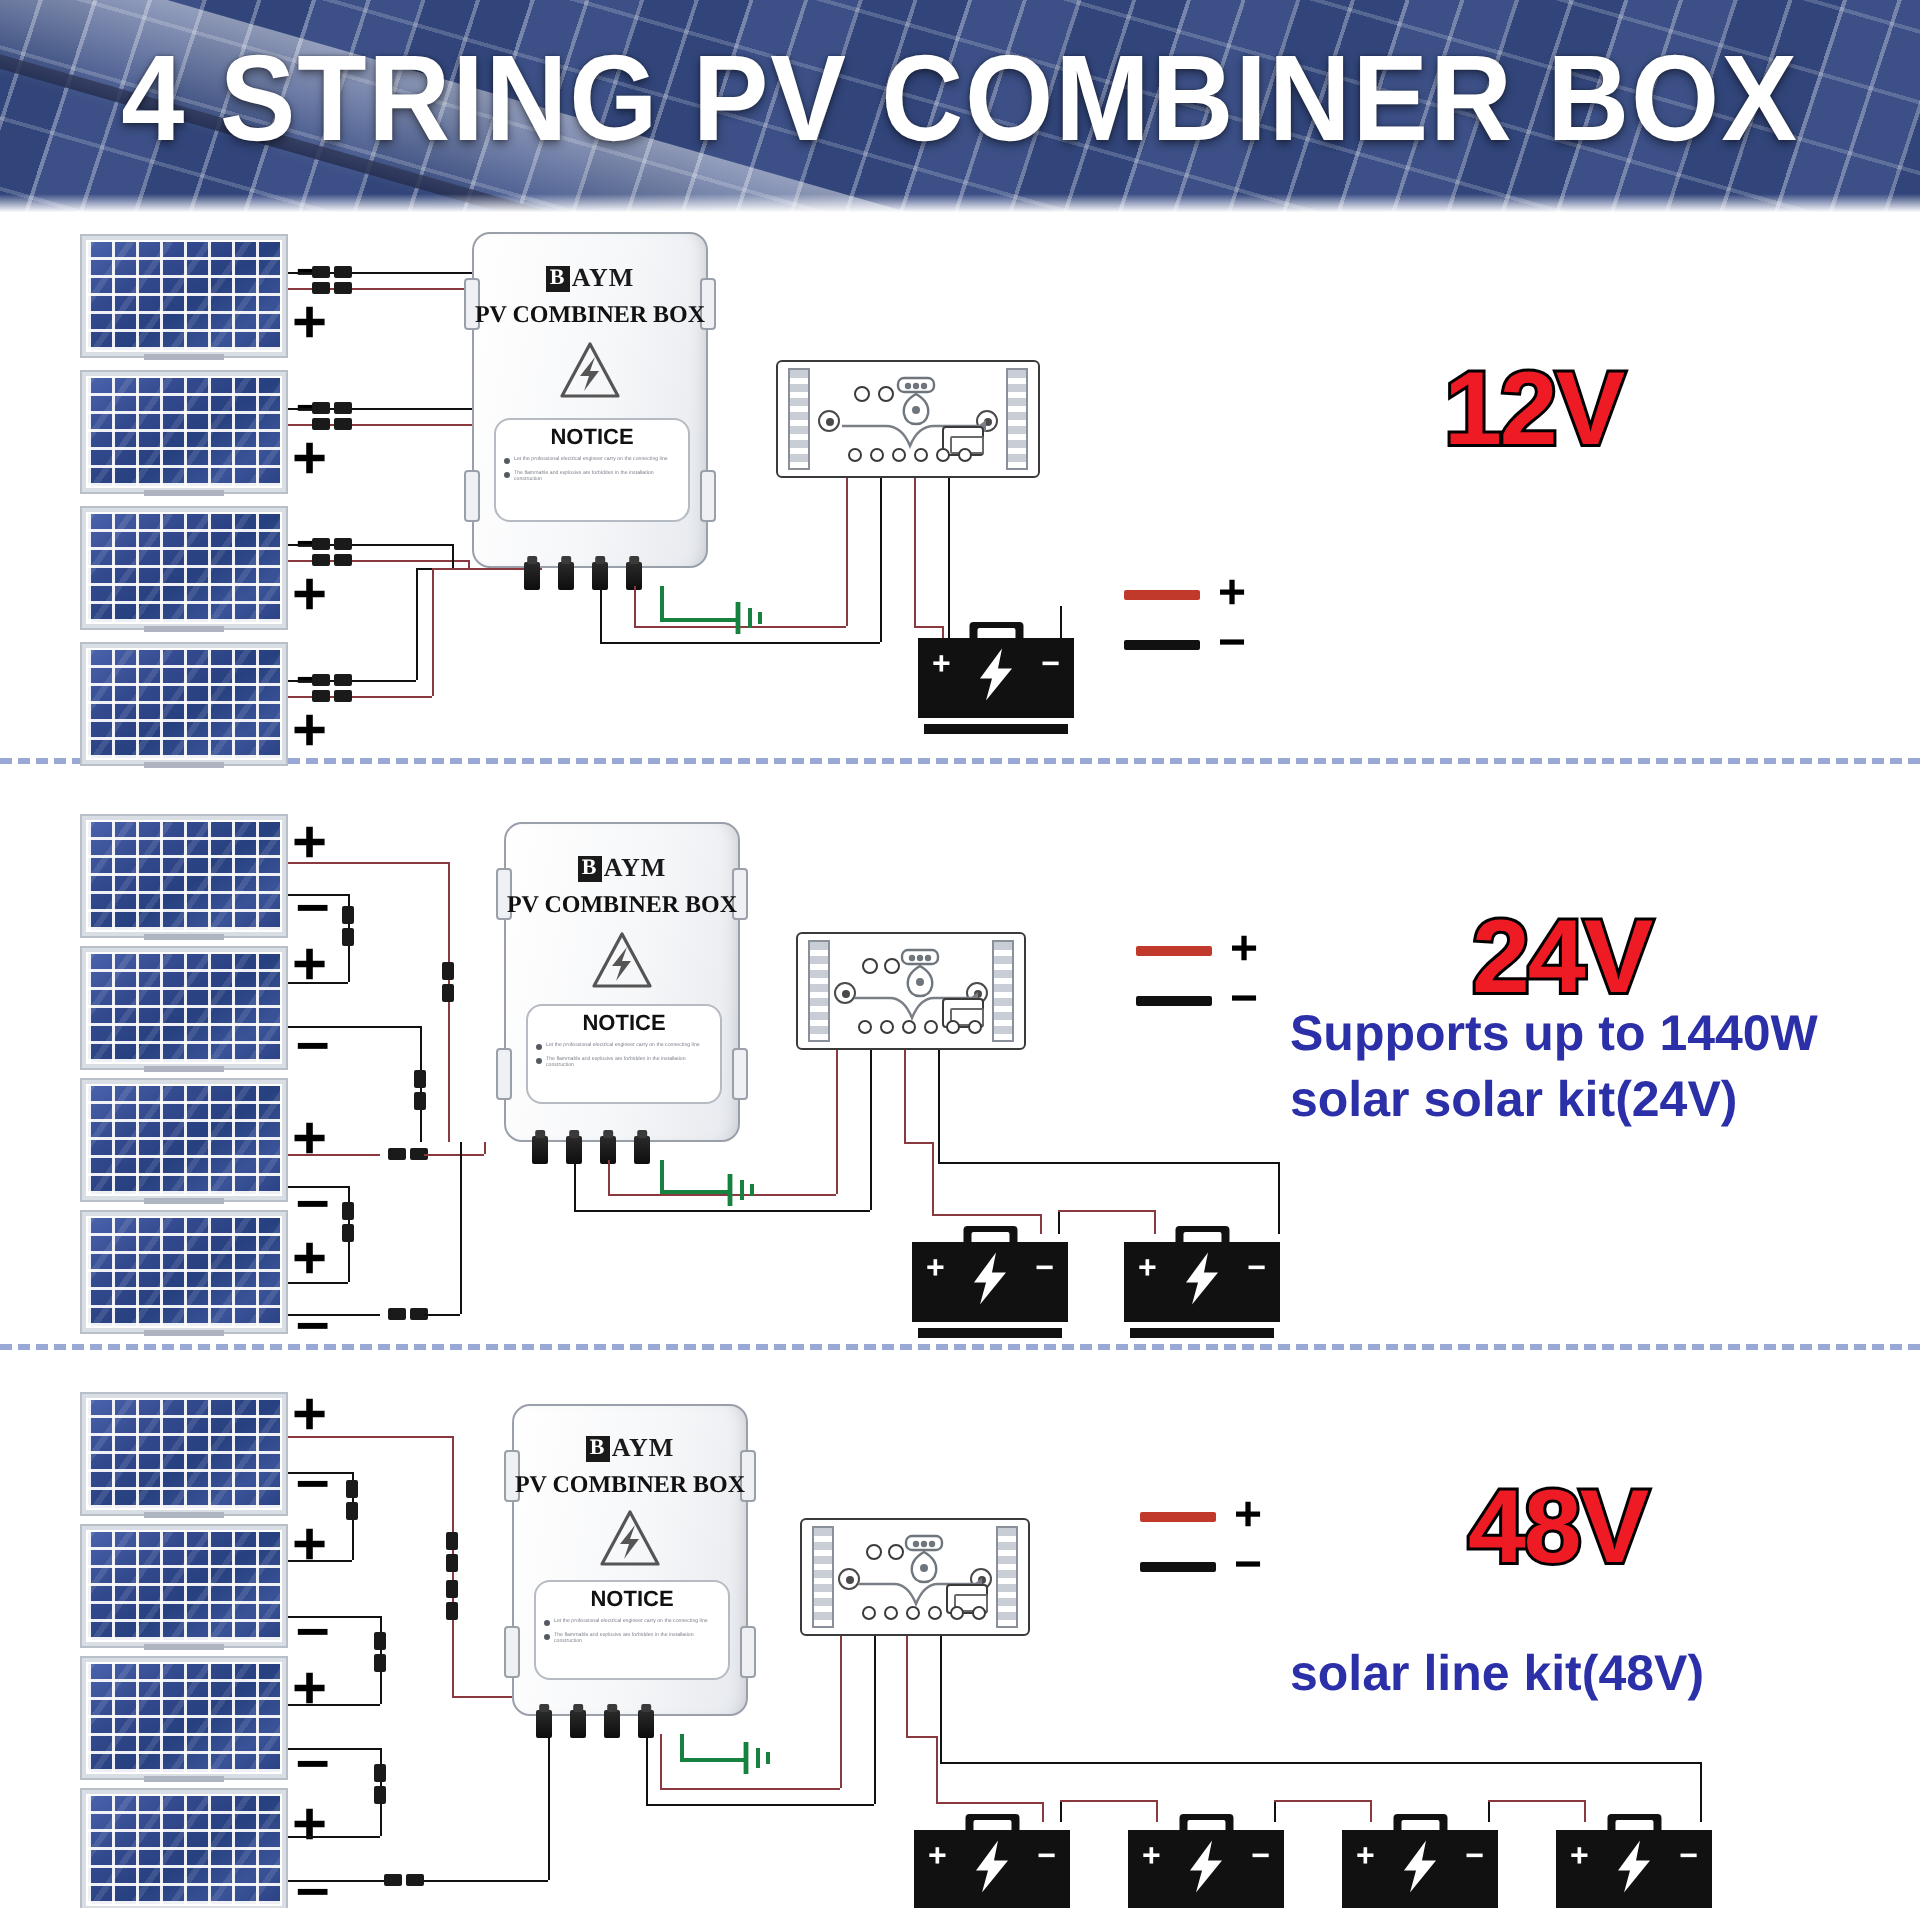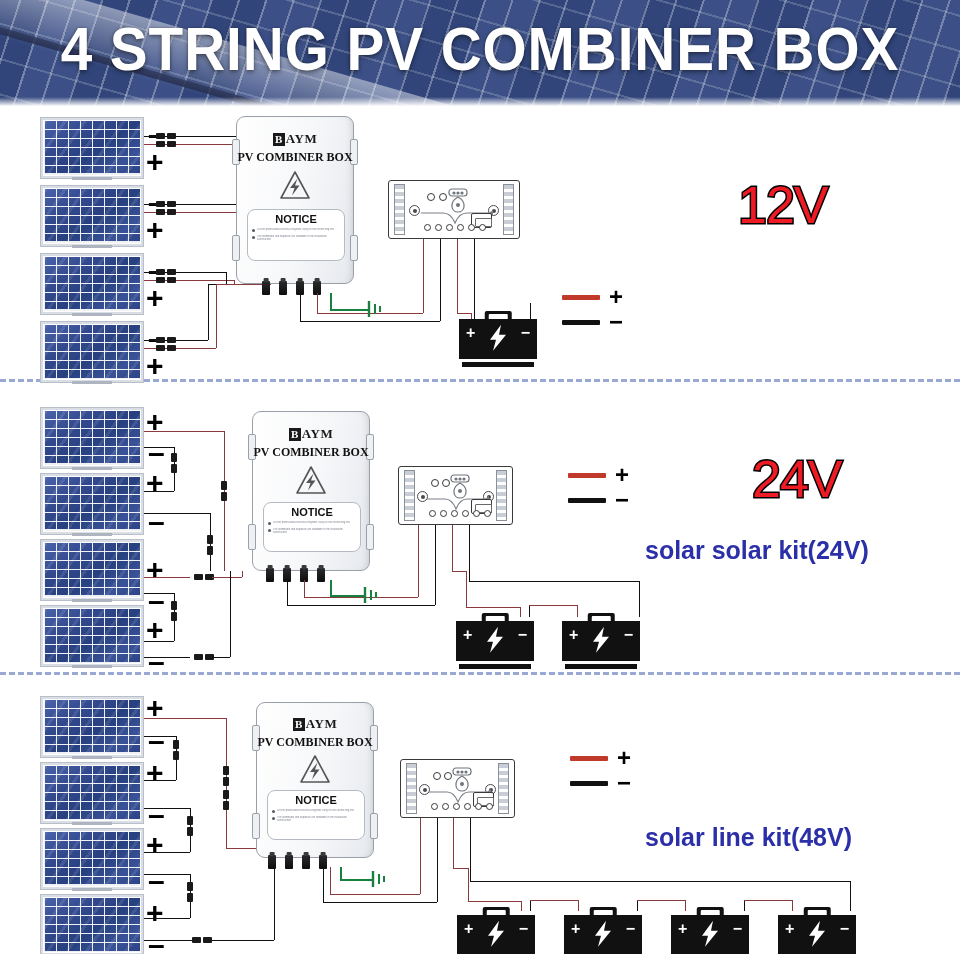--- a/index.html
+++ b/index.html
@@ -291,29 +291,28 @@
   .legend { position: absolute; }
   .legend-row { display: flex; align-items: center; gap: 9px; height: 16px; }
   .legend-line { width: 38px; height: 5px; border-radius: 1px; }
   .legend-sign {
     font-family: "Liberation Sans", sans-serif; font-weight: bold;
     font-size: 24px; line-height: 1; color: #000;
   }
   .volt {
     position: absolute;
     font-family: "Liberation Sans", sans-serif;
-    font-weight: normal;
+    font-weight: bold;
     font-size: 52px;
     line-height: 1;
     color: #ee1b24;
     -webkit-text-stroke: 3px #000;
     paint-order: stroke fill;
     letter-spacing: -1px;
     white-space: nowrap;
-    margin-left: 16px;
   }
   .support {
     position: absolute;
     font-family: "Liberation Sans", sans-serif;
     font-weight: bold;
     font-size: 25px;
     line-height: 33px;
     color: #2b2fa8;
     white-space: nowrap;
   }
@@ -748,20 +747,21 @@
       <span class="legend-line" style="background:#c0392b;"></span>
       <span class="legend-sign">+</span>
     </div>
     <div class="legend-row" style="margin-top:9px;">
       <span class="legend-line" style="background:#111111;"></span>
       <span class="legend-sign">−</span>
     </div>
   </div>
 
   <div class="volt" style="left:736px; top:68px;">24V</div>
+  <div class="support" style="left:645px; top:116px;">Supports up to 1440W</div>
   <div class="support" style="left:645px; top:149px;">solar solar kit(24V)</div>
 </div>
 
 <div class="section" id="sec-48v">
 
   <div class="panel" style="left:40px; top:18px;  width:104px; height:62px;">
       <div class="panel-cells"></div>
       <div class="panel-foot"></div>
     </div>
   <div class="panel" style="left:40px; top:84px;  width:104px; height:62px;">
@@ -994,14 +994,15 @@
     <div class="legend-row">
       <span class="legend-line" style="background:#c0392b;"></span>
       <span class="legend-sign">+</span>
     </div>
     <div class="legend-row" style="margin-top:9px;">
       <span class="legend-line" style="background:#111111;"></span>
       <span class="legend-sign">−</span>
     </div>
   </div>
 
+  <div class="volt" style="left:734px; top:60px;">48V</div>
   <div class="support" style="left:645px; top:143px;">solar line kit(48V)</div>
 </div>
 
 </body></html>

